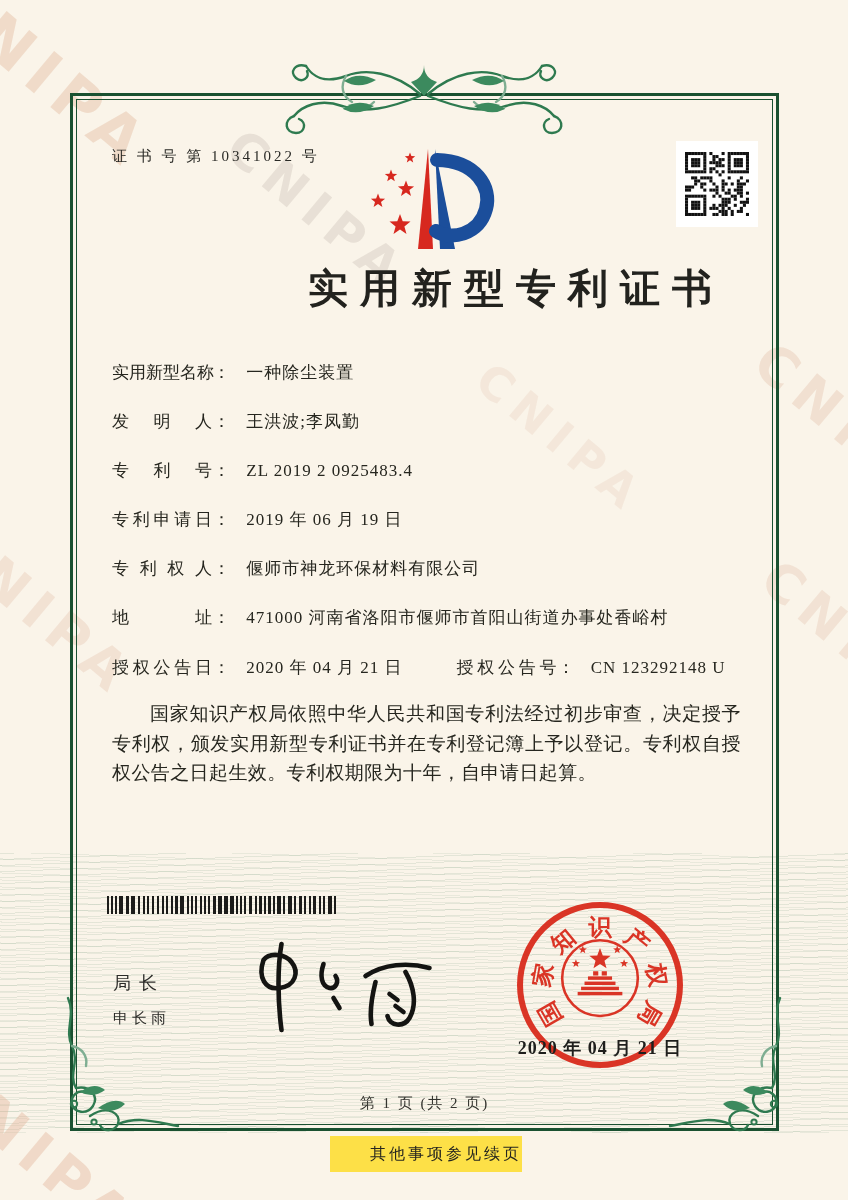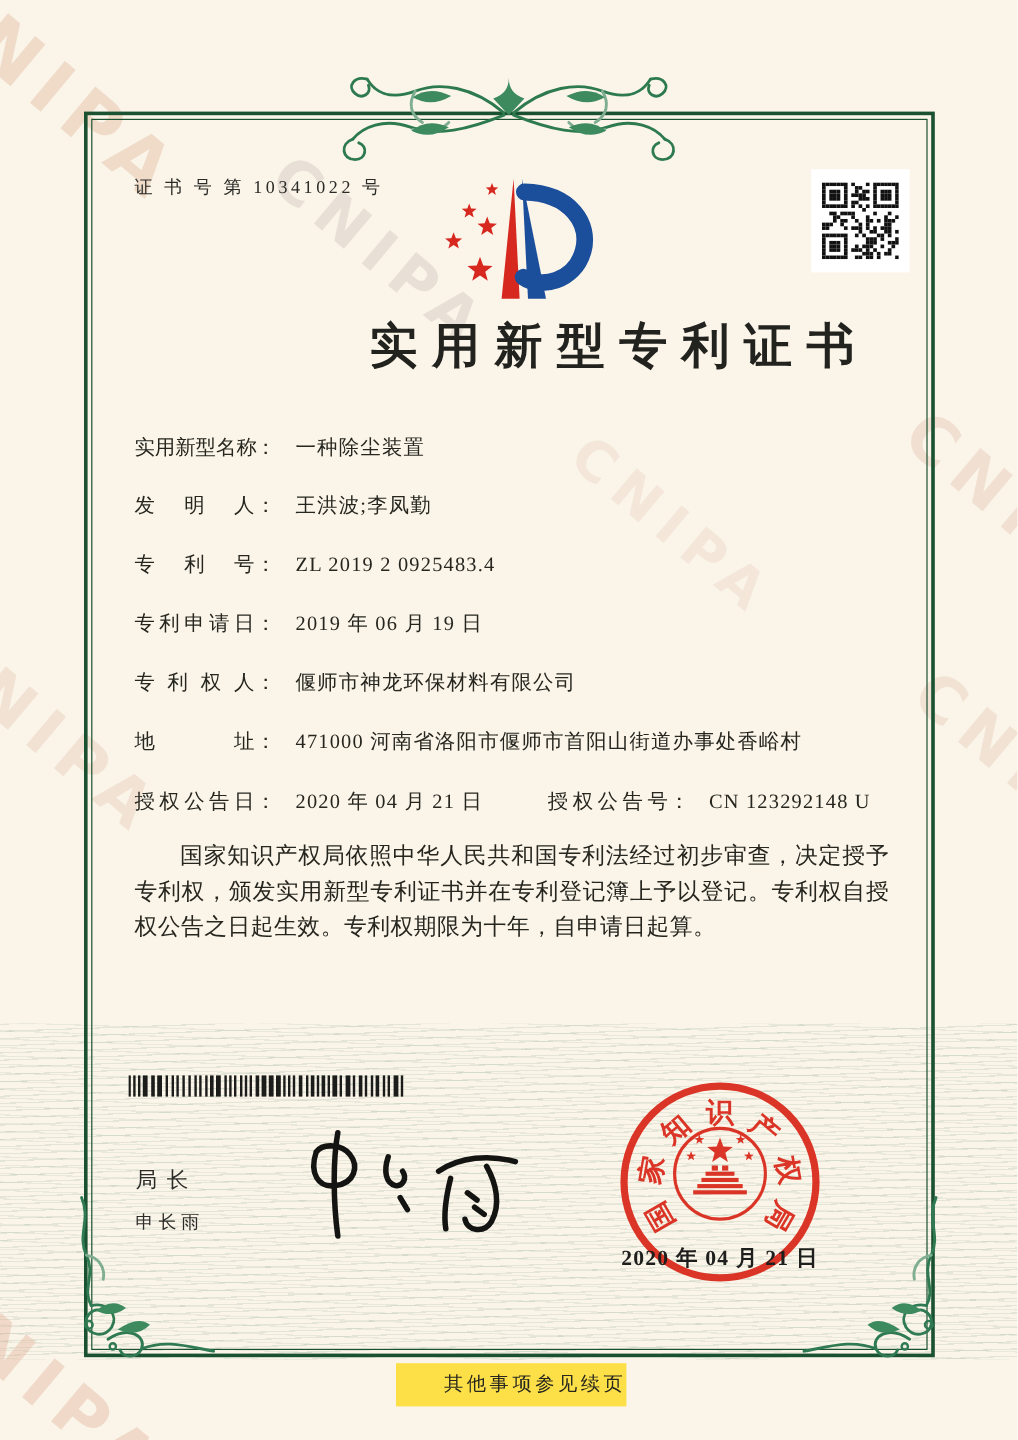--- a/index.html
+++ b/index.html
@@ -553,15 +553,16 @@
           <rect x="102" y="84" width="6" height="5"></rect>
         <rect x="86" y="90" width="28" height="4"></rect>
         <rect x="82" y="96" width="36" height="4"></rect>
         <rect x="78" y="102" width="44" height="4"></rect>
         <rect x="74" y="108" width="52" height="4"></rect>
       </g>
     </svg>
   </div>
   <div class="seal-date">2020 年 04 月 21 日</div>
 
+  <div class="page-num">第 1 页 (共 2 页)</div>
   <div class="cont-box">其他事项参见续页</div>
 
 </div>
 
 </body></html>

